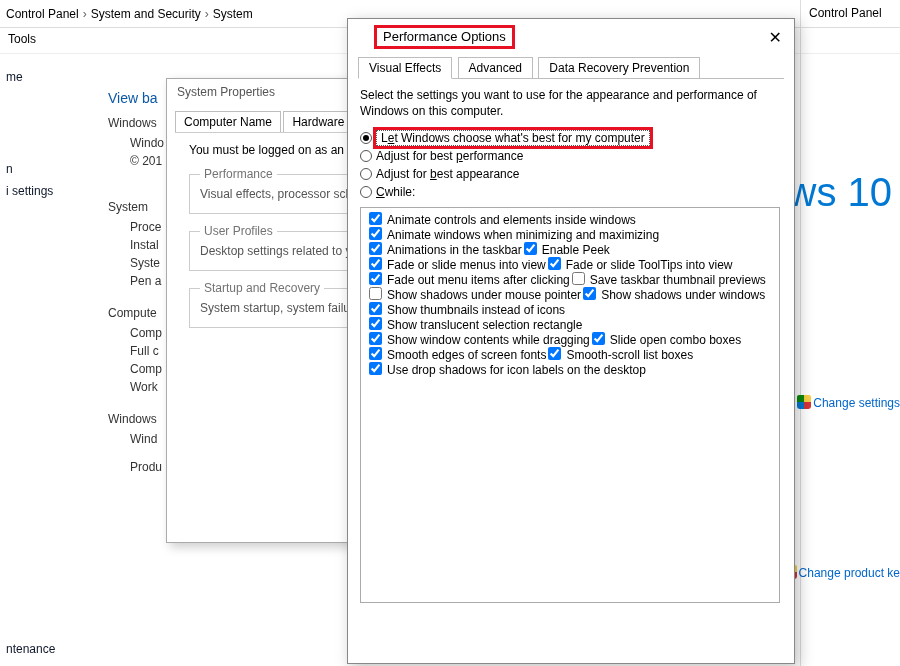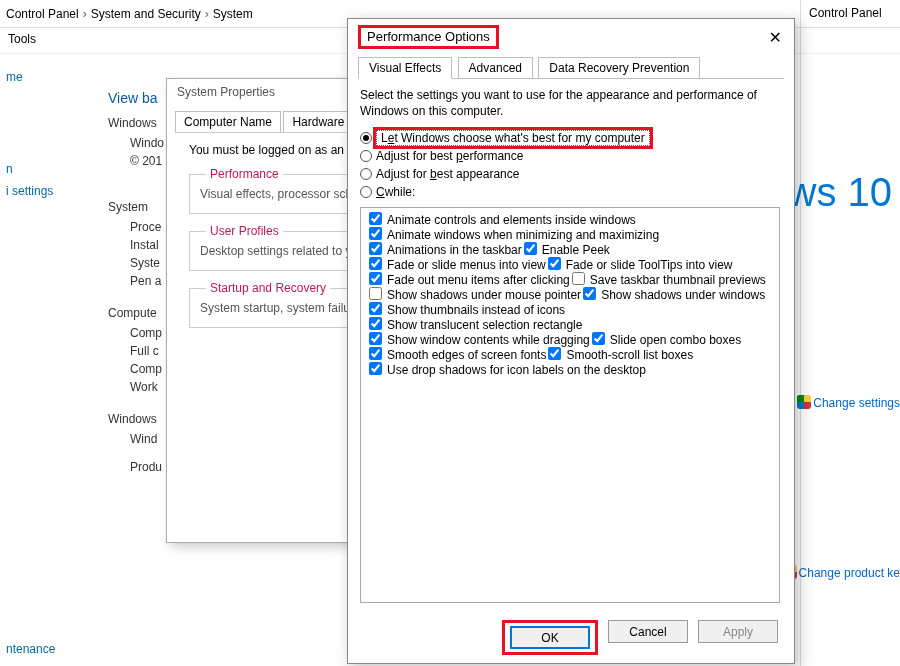--- a/index.html
+++ b/index.html
@@ -6,21 +6,21 @@
   html, body {
     margin: 0; padding: 0;
     width: 900px; height: 666px;
     font-family: "Segoe UI", Tahoma, sans-serif;
     font-size: 12px;
     color: #000;
     background: #fff;
     overflow: hidden;
     position: relative;
   }
-  a { color: #0369a1; text-decoration: none; cursor: pointer; }
+  a { color: #0f172a; text-decoration: none; cursor: pointer; }
 
   
   .breadcrumb {
     height: 28px;
     display: flex;
     align-items: center;
     padding: 0 6px;
     border-bottom: 1px solid #ddd;
     gap: 4px;
   }
@@ -106,34 +106,34 @@
     font-size: 12px;
     margin-right: -1px;
   }
   .sp-body { padding: 10px 14px; border-top: 1px solid #ccc; margin: 0 8px; }
   fieldset.sp-fs {
     border: 1px solid #ccc;
     margin: 10px 0;
     padding: 6px 10px 12px 10px;
     color: #555;
   }
-  fieldset.sp-fs legend { color: #be185d; padding: 0 4px; margin-left: 6px; }
+  fieldset.sp-fs legend { color: #737373; padding: 0 4px; }
 
   
   .dlg-perf {
     position: absolute;
     left: 347px; top: 18px;
     width: 448px; height: 646px;
     background: #fff;
     border: 1px solid #888;
     box-shadow: 4px 4px 14px rgba(0,0,0,.25);
   }
   .perf-titlebar {
     display: flex; align-items: center; justify-content: space-between;
-    padding: 6px 6px 6px 10px;
+    padding: 6px 6px 6px 26px;
   }
   .perf-title {
     border: 3px solid #e81123;
     padding: 1px 6px 2px 6px;
     font-size: 13px;
   }
   .perf-close { font-size: 16px; padding: 0 6px; cursor: pointer; }
 
   .perf-tabs {
     margin: 2px 10px 0 10px;
@@ -315,20 +315,13 @@
     <label class="radio">
       <span class="radio-bullet"></span><span>Adjust for </span><span class="ul">b</span><span>est appearance</span>
     </label>
     <label class="radio">
       <span class="radio-bullet"></span><span></span><span class="ul">C</span><span>while:</span>
     </label>
 
     <div class="options-box" id="opts"><label class="opt"><input type="checkbox" checked="" style=""><span>Animate controls and elements inside windows</span></label><label class="opt"><input type="checkbox" checked="" style=""><span>Animate windows when minimizing and maximizing</span></label><label class="opt"><input type="checkbox" checked="" style=""><span>Animations in the taskbar</span></label><label class="opt"><input type="checkbox" checked="" style=""><span>Enable Peek</span></label><label class="opt"><input type="checkbox" checked="" style=""><span>Fade or slide menus into view</span></label><label class="opt"><input type="checkbox" checked="" style=""><span>Fade or slide ToolTips into view</span></label><label class="opt"><input type="checkbox" checked="" style=""><span>Fade out menu items after clicking</span></label><label class="opt"><input type="checkbox" style=""><span>Save taskbar thumbnail previews</span></label><label class="opt"><input type="checkbox" style=""><span>Show shadows under mouse pointer</span></label><label class="opt"><input type="checkbox" checked="" style=""><span>Show shadows under windows</span></label><label class="opt"><input type="checkbox" checked="" style=""><span>Show thumbnails instead of icons</span></label><label class="opt"><input type="checkbox" checked="" style=""><span>Show translucent selection rectangle</span></label><label class="opt"><input type="checkbox" checked="" style=""><span>Show window contents while dragging</span></label><label class="opt"><input type="checkbox" checked="" style=""><span>Slide open combo boxes</span></label><label class="opt"><input type="checkbox" checked="" style=""><span>Smooth edges of screen fonts</span></label><label class="opt"><input type="checkbox" checked="" style=""><span>Smooth-scroll list boxes</span></label><label class="opt"><input type="checkbox" checked="" style=""><span>Use drop shadows for icon labels on the desktop</span></label></div>
   </div>
 
-  <div class="perf-buttons">
-    <span class="ok-hl">
-      <button class="btn ok">OK</button>
-    </span>
-    <button class="btn">Cancel</button>
-    <button class="btn apply">Apply</button>
-  </div>
 </div>
 
 </body></html>

